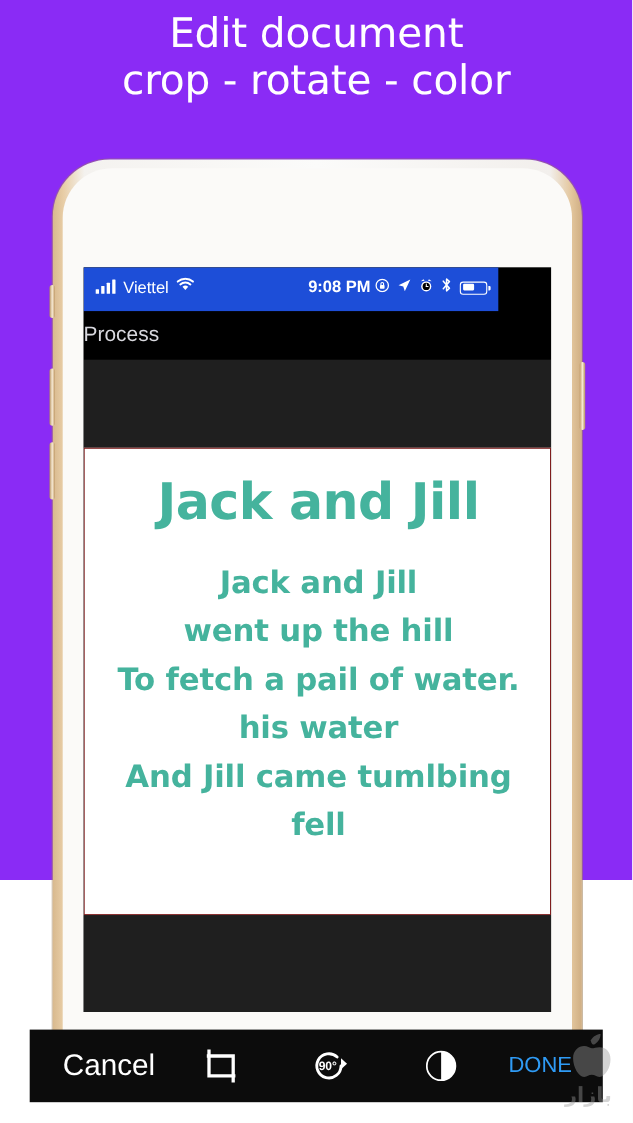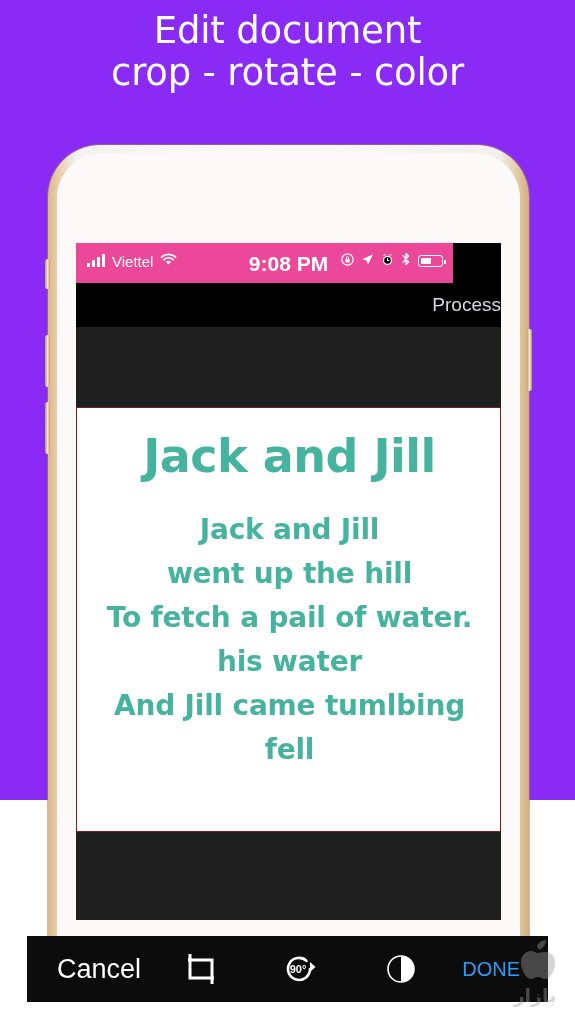--- a/index.html
+++ b/index.html
@@ -155,21 +155,21 @@
     height: 677px;
     background: #000000;
     overflow: hidden;
   }
   
   .statusbar {
     position: absolute;
     left: 0; top: 0;
     width: 377px;
     height: 40px;
-    background: #ec4899;
+    background: #1d4ed8;
     color: #ffffff;
   }
   .sb-left {
     position: absolute;
     left: 11px;
     top: 9px;
     display: flex;
     align-items: center;
     gap: 7px;
   }
@@ -193,23 +193,24 @@
     font-size: 15px;
     color: #ffffff;
     font-family: "Liberation Sans", sans-serif;
   }
   .sb-time {
     position: absolute;
     left: 0;
     top: 9px;
     width: 425px;
     text-align: center;
-    font-size: 21px;
+    font-size: 15px;
     font-weight: bold;
     color: #ffffff;
+    padding-left: 20px;
   }
   .sb-right {
     position: absolute;
     right: 10px;
     top: 9px;
     display: flex;
     align-items: center;
     gap: 7px;
   }
   .battery {
@@ -244,21 +245,21 @@
     position: absolute;
     left: 0; top: 40px;
     width: 425px;
     height: 44px;
     background: #000000;
   }
   .nav-title {
     position: absolute;
     left: 0; top: 11px;
     width: 425px;
-    text-align: right;
+    text-align: left;
     color: #d8d8de;
     font-size: 19px;
     font-family: "Liberation Sans", sans-serif;
   }
   
   .dark-band {
     position: absolute;
     left: 0; top: 84px;
     width: 425px;
     height: 80px;

